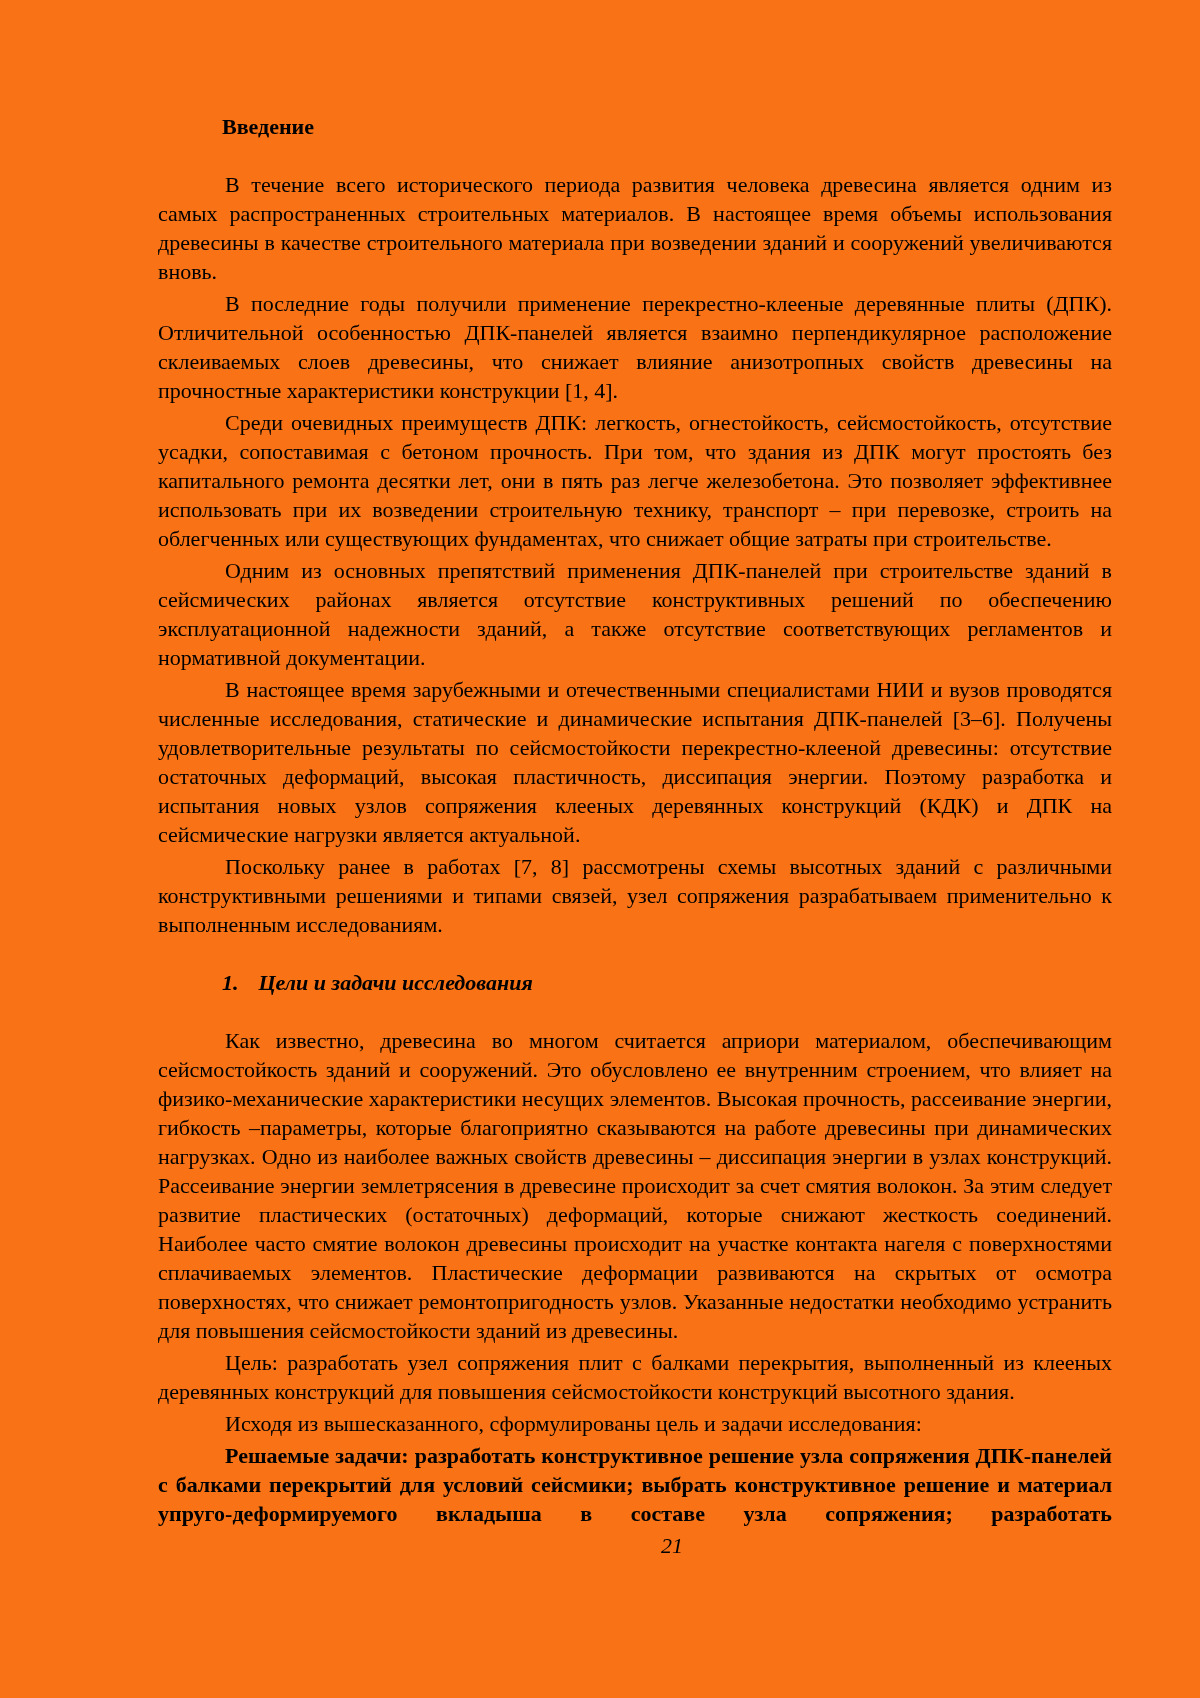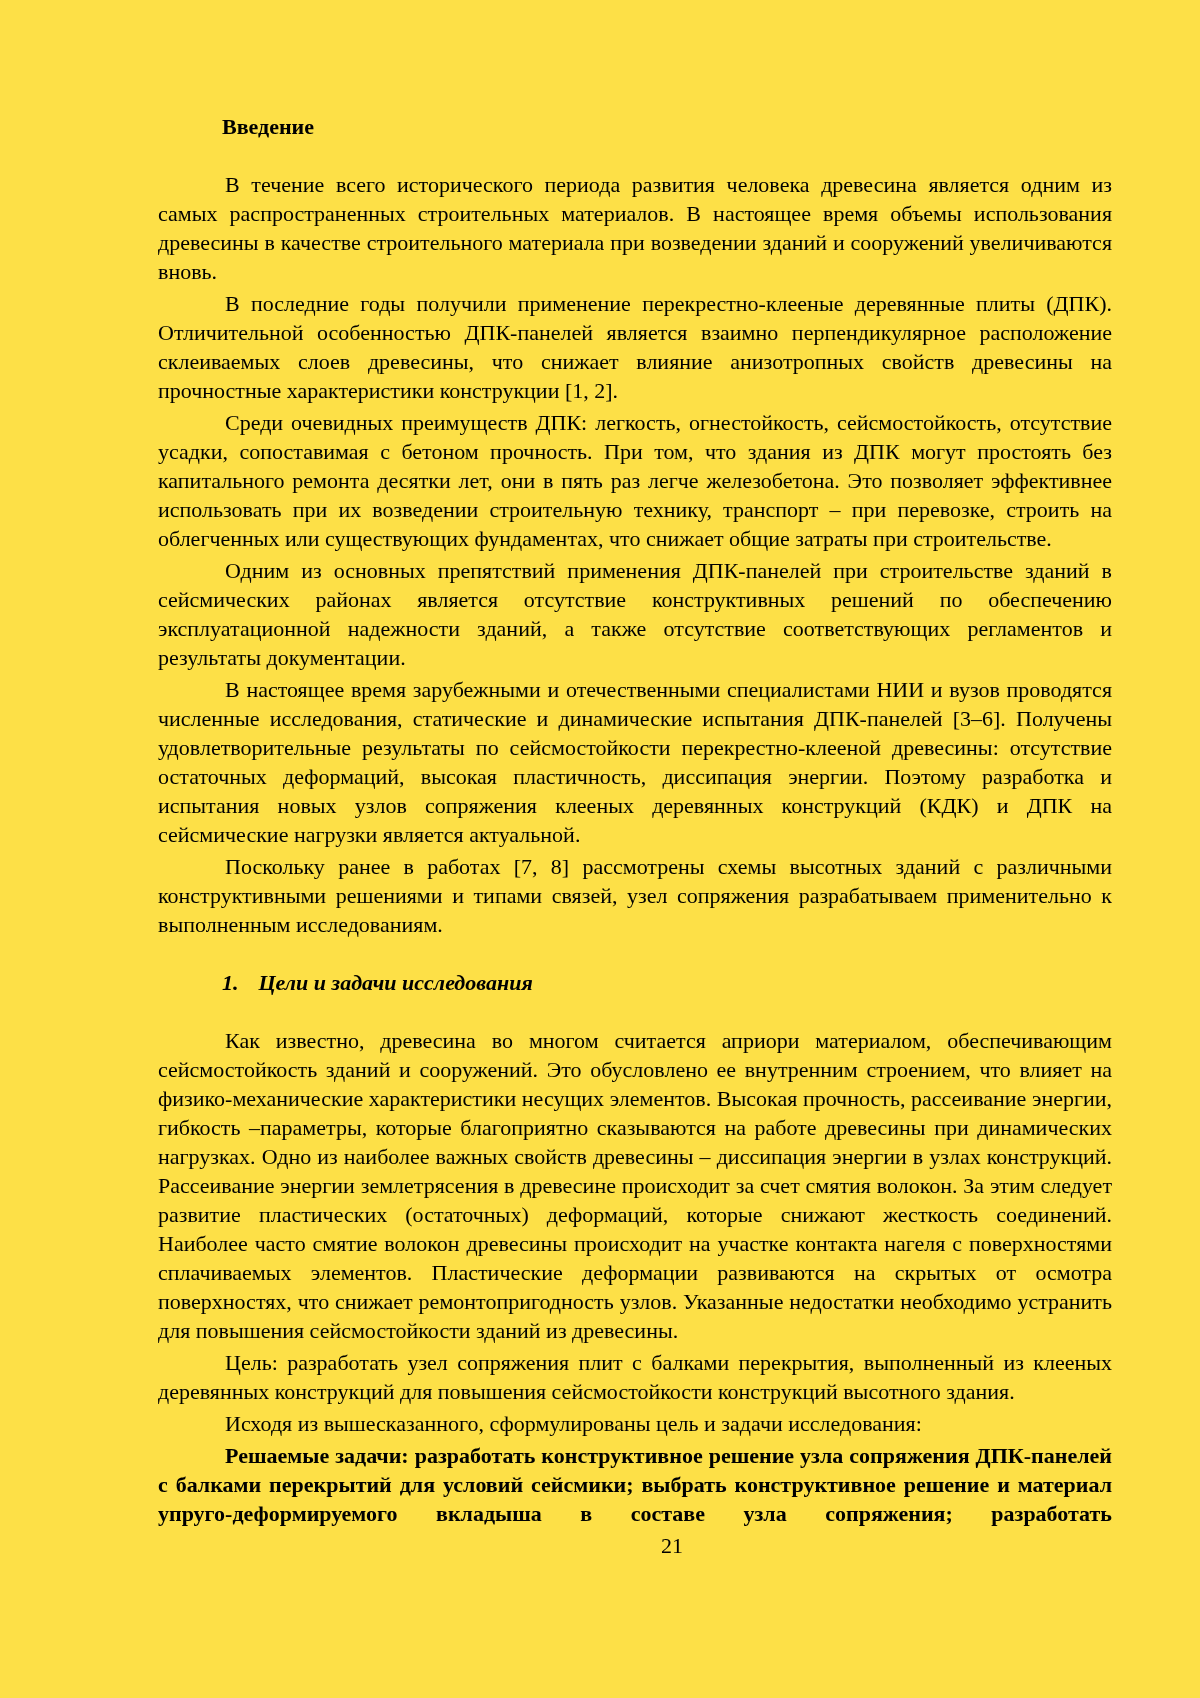--- a/index.html
+++ b/index.html
@@ -4,21 +4,21 @@
 <style>
   html, body {
     margin: 0;
     padding: 0;
     background: #ffffff;
   }
   .page {
     position: relative;
     width: 1200px;
     height: 1698px;
-    background: #fde047;
+    background: #f97316;
     color: #000000;
     font-family: "Liberation Serif", "DejaVu Serif", serif;
     font-size: 22px;
     line-height: 29px;
     box-sizing: border-box;
     padding: 112px 85px 44px 155px;
     overflow: hidden;
   }
   .para {
     margin: 3px;
@@ -43,33 +43,34 @@
   }
   .sec-num {
     margin-right: 20px;
   }
   .page-number {
     position: relative;
     left: 37px;
     text-align: center;
     text-indent: 0;
     margin: 0;
+    font-style: italic;
   }
 </style>
 </head>
 <body>
 
 <div class="page">
 
   <h2 class="heading">Введение</h2>
 
   <p class="para">В течение всего исторического периода развития человека древесина является одним из самых распространенных строительных материалов. В настоящее время объемы использования древесины в качестве строительного материала при возведении зданий и сооружений увеличиваются вновь.</p>
-  <p class="para">В последние годы получили применение перекрестно-клееные деревянные плиты (ДПК). Отличительной особенностью ДПК-панелей является взаимно перпендикулярное расположение склеиваемых слоев древесины, что снижает влияние анизотропных свойств древесины на прочностные характеристики конструкции [1, 2].</p>
+  <p class="para">В последние годы получили применение перекрестно-клееные деревянные плиты (ДПК). Отличительной особенностью ДПК-панелей является взаимно перпендикулярное расположение склеиваемых слоев древесины, что снижает влияние анизотропных свойств древесины на прочностные характеристики конструкции [1, 4].</p>
   <p class="para">Среди очевидных преимуществ ДПК: легкость, огнестойкость, сейсмостойкость, отсутствие усадки, сопоставимая с бетоном прочность. При том, что здания из ДПК могут простоять без капитального ремонта десятки лет, они в пять раз легче железобетона. Это позволяет эффективнее использовать при их возведении строительную технику, транспорт – при перевозке, строить на облегченных или существующих фундаментах, что снижает общие затраты при строительстве.</p>
-  <p class="para">Одним из основных препятствий применения ДПК-панелей при строительстве зданий в сейсмических районах является отсутствие конструктивных решений по обеспечению эксплуатационной надежности зданий, а также отсутствие соответствующих регламентов и результаты документации.</p>
+  <p class="para">Одним из основных препятствий применения ДПК-панелей при строительстве зданий в сейсмических районах является отсутствие конструктивных решений по обеспечению эксплуатационной надежности зданий, а также отсутствие соответствующих регламентов и нормативной документации.</p>
   <p class="para">В настоящее время зарубежными и отечественными специалистами НИИ и вузов проводятся численные исследования, статические и динамические испытания ДПК-панелей [3–6]. Получены удовлетворительные результаты по сейсмостойкости перекрестно-клееной древесины: отсутствие остаточных деформаций, высокая пластичность, диссипация энергии. Поэтому разработка и испытания новых узлов сопряжения клееных деревянных конструкций (КДК) и ДПК на сейсмические нагрузки является актуальной.</p>
   <p class="para">Поскольку ранее в работах [7, 8] рассмотрены схемы высотных зданий с различными конструктивными решениями и типами связей, узел сопряжения разрабатываем применительно к выполненным исследованиям.</p>
 
   <h2 class="heading section">
     <span class="sec-num">1.</span><span>Цели и задачи исследования</span>
   </h2>
 
   <p class="para">Как известно, древесина во многом считается априори материалом, обеспечивающим сейсмостойкость зданий и сооружений. Это обусловлено ее внутренним строением, что влияет на физико-механические характеристики несущих элементов. Высокая прочность, рассеивание энергии, гибкость –параметры, которые благоприятно сказываются на работе древесины при динамических нагрузках. Одно из наиболее важных свойств древесины – диссипация энергии в узлах конструкций. Рассеивание энергии землетрясения в древесине происходит за счет смятия волокон. За этим следует развитие пластических (остаточных) деформаций, которые снижают жесткость соединений. Наиболее часто смятие волокон древесины происходит на участке контакта нагеля с поверхностями сплачиваемых элементов. Пластические деформации развиваются на скрытых от осмотра поверхностях, что снижает ремонтопригодность узлов. Указанные недостатки необходимо устранить для повышения сейсмостойкости зданий из древесины.</p>
   <p class="para">Цель: разработать узел сопряжения плит с балками перекрытия, выполненный из клееных деревянных конструкций для повышения сейсмостойкости конструкций высотного здания.</p>
   <p class="para">Исходя из вышесказанного, сформулированы цель и задачи исследования:</p>

